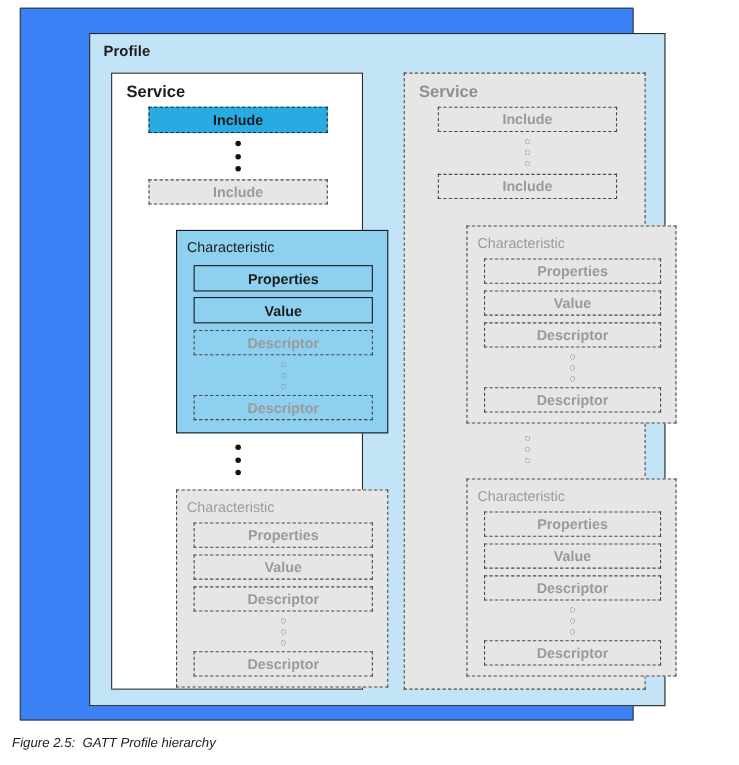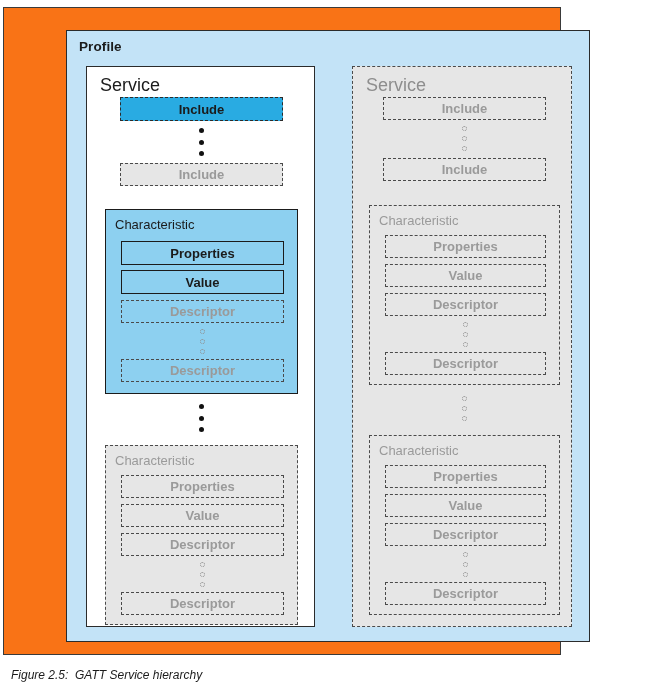--- a/index.html
+++ b/index.html
@@ -11,27 +11,27 @@
     width: 672px;
     height: 695px;
     font-family: "Liberation Sans", sans-serif;
     position: relative;
     overflow: hidden;
   }
 
   
   #page-frame {
     position: absolute;
-    left: 3px;
+    left: 18px;
     top: 7px;
     width: 558px;
     height: 648px;
     border: 1.5px solid #3a3a3a;
     box-sizing: border-box;
-    background: #f97316;
+    background: #3b82f6;
   }
 
   
   #profile-box {
     position: absolute;
     left: 62px;
     top: 22px;
     width: 524px;
     height: 612px;
     background: #c3e3f7;
@@ -67,22 +67,22 @@
     top: 35px;
     width: 220px;
     height: 561px;
     background: #e6e6e6;
     border: 1.6px dashed #4a4a4a;
   }
   .service-title {
     position: absolute;
     left: 13px;
     top: 8px;
-    font-size: 18px;
-    font-weight: normal;
+    font-size: 15px;
+    font-weight: bold;
   }
   #service-active .service-title { color: #1b1b1b; }
   #service-faded  .service-title { color: #8e8e8e; }
 
   
   .box {
     position: absolute;
     box-sizing: border-box;
     display: flex;
     align-items: center;
@@ -110,20 +110,21 @@
   .box.ghost-clear {        
     background: transparent;
     border: 1.3px dashed #4a4a4a;
     color: #9a9a9a;
   }
 
   
   .charac {
     position: absolute;
     box-sizing: border-box;
+    margin-left: 40px;
   }
   .charac.active {
     background: #8dd0f0;
     border: 1.6px solid #1b1b1b;
   }
   .charac.faded {
     background: #e6e6e6;
     border: 1.3px dashed #4a4a4a;
   }
   .charac-title {
@@ -311,13 +312,13 @@
           <span></span>
         </div>
 
         <div class="box ghost" style="left:15px; top:146px; width:161px; height:23px;">Descriptor</div>
       </div>
     </div>
 
   </div>
 </div>
 
-<div id="caption">Figure 2.5:  GATT Service hierarchy</div>
+<div id="caption">Figure 2.5:  GATT Profile hierarchy</div>
 
 </body></html>

